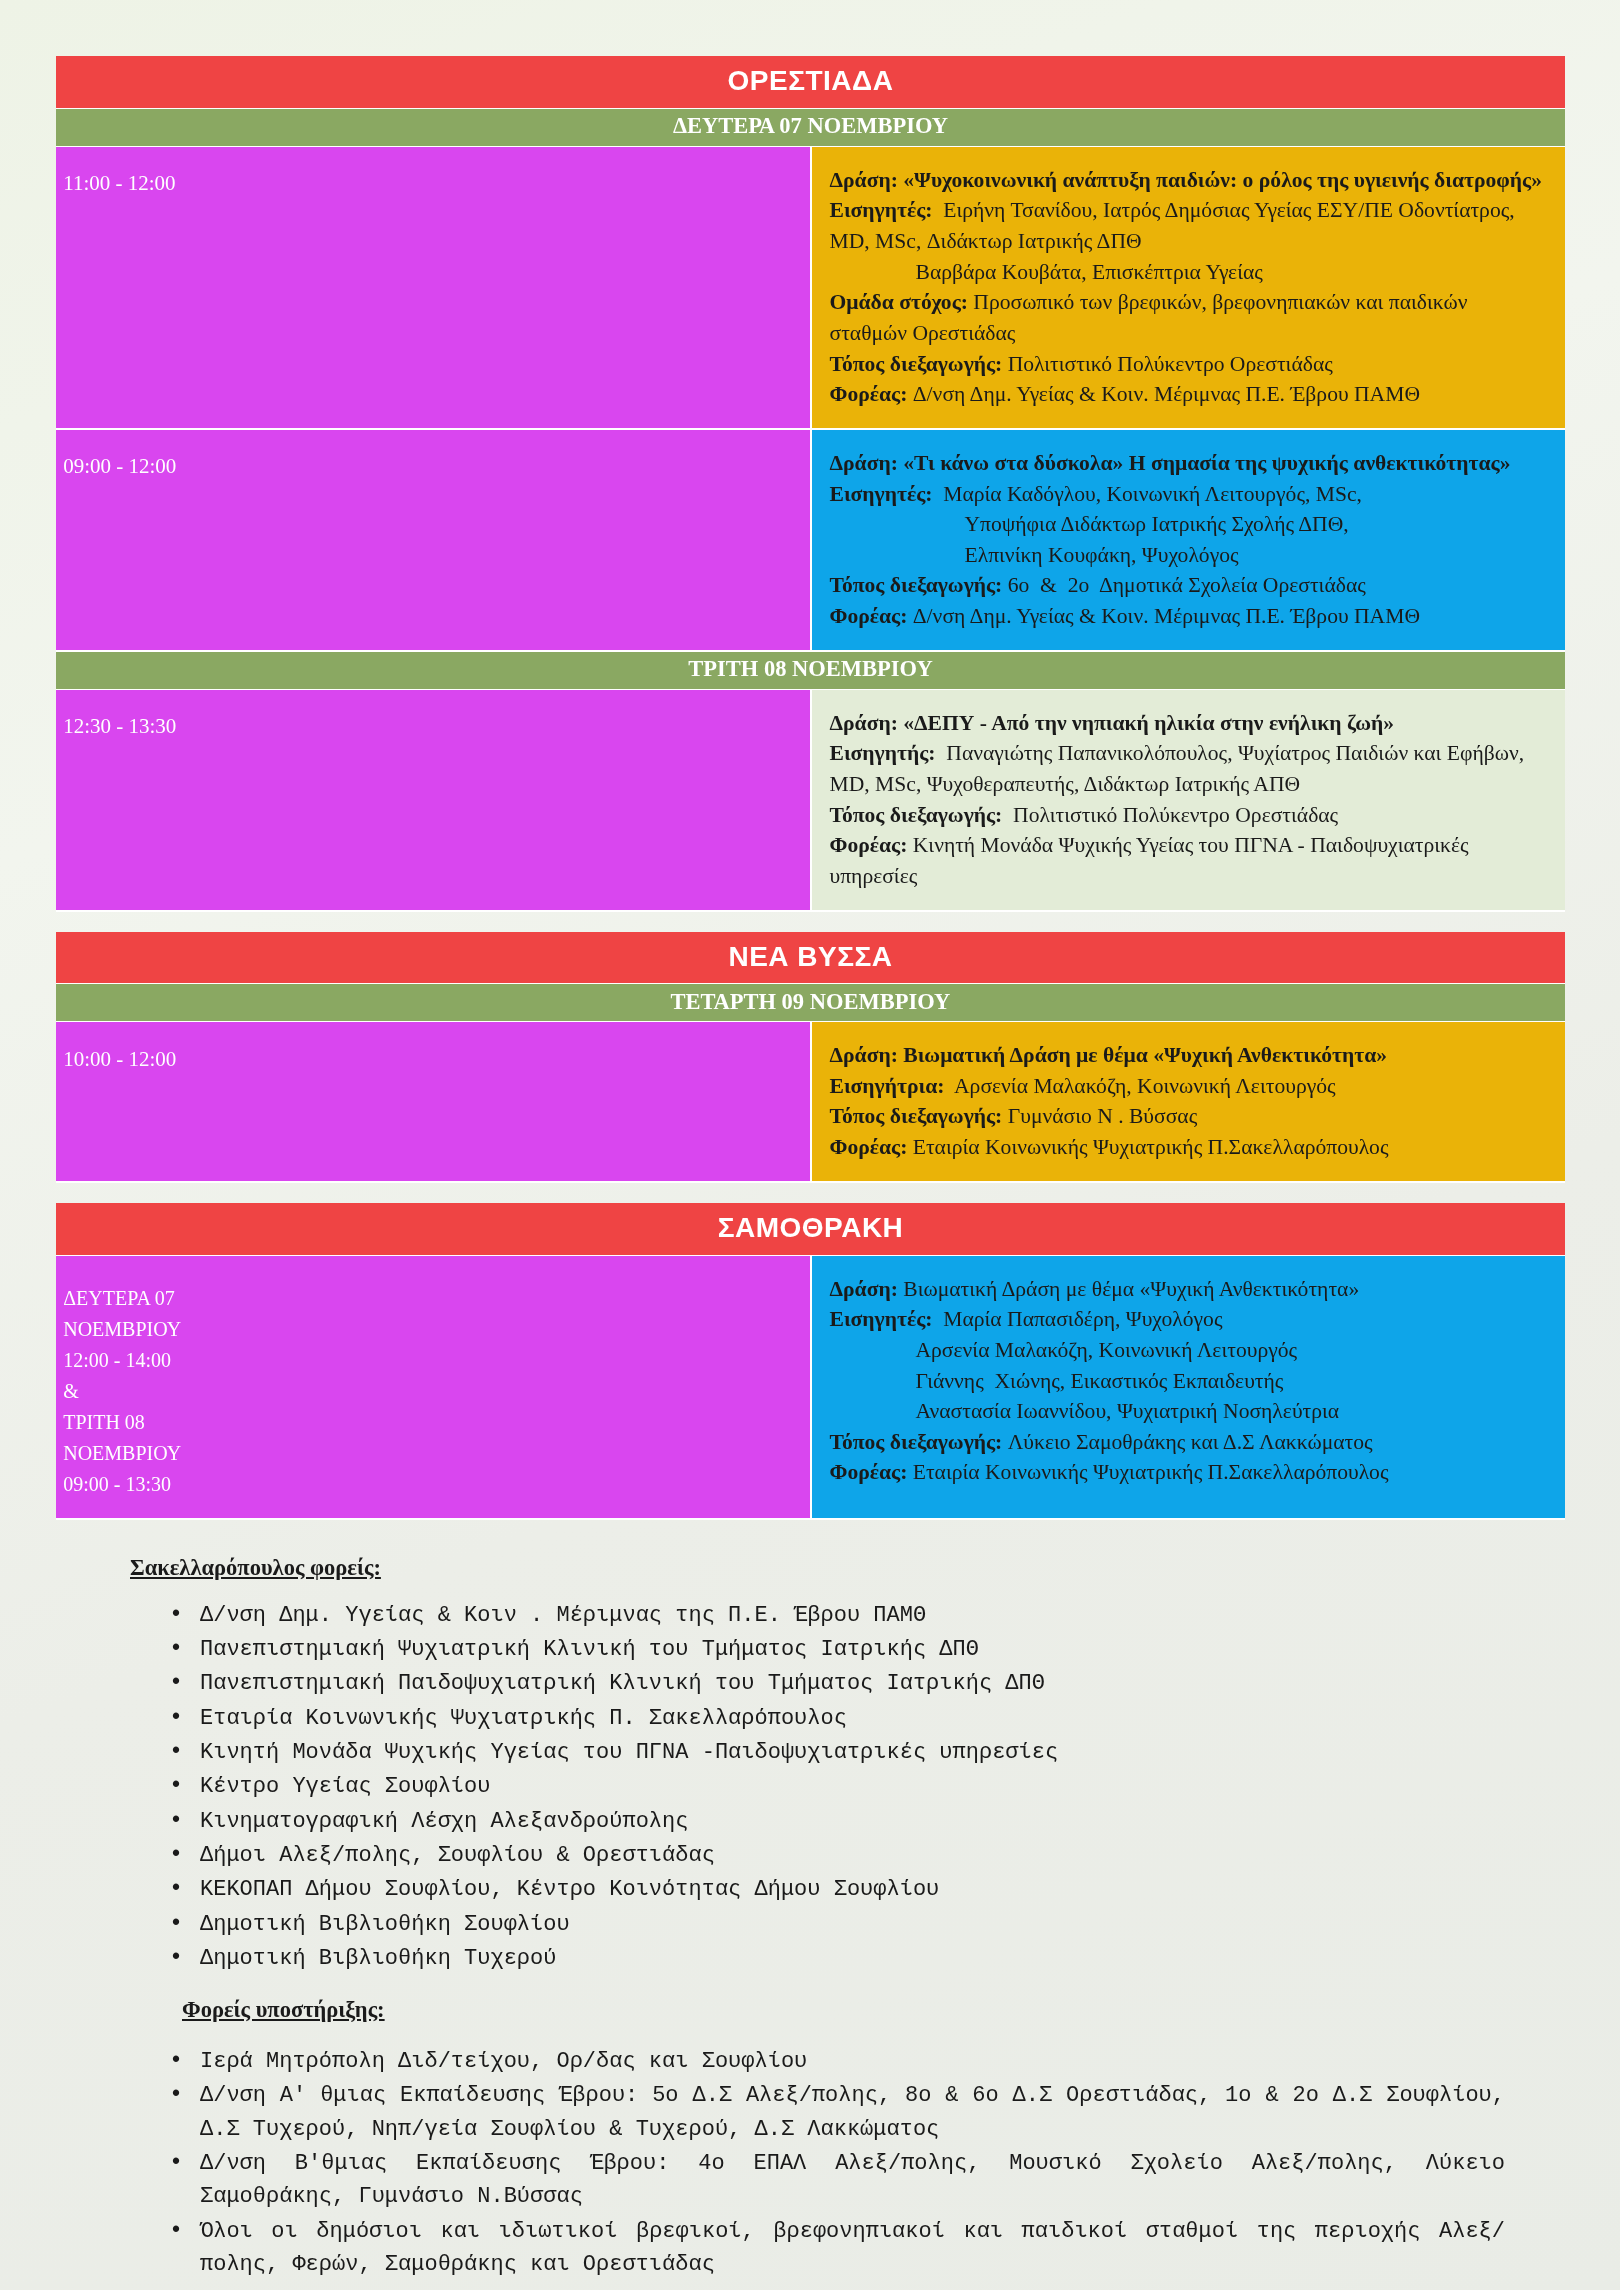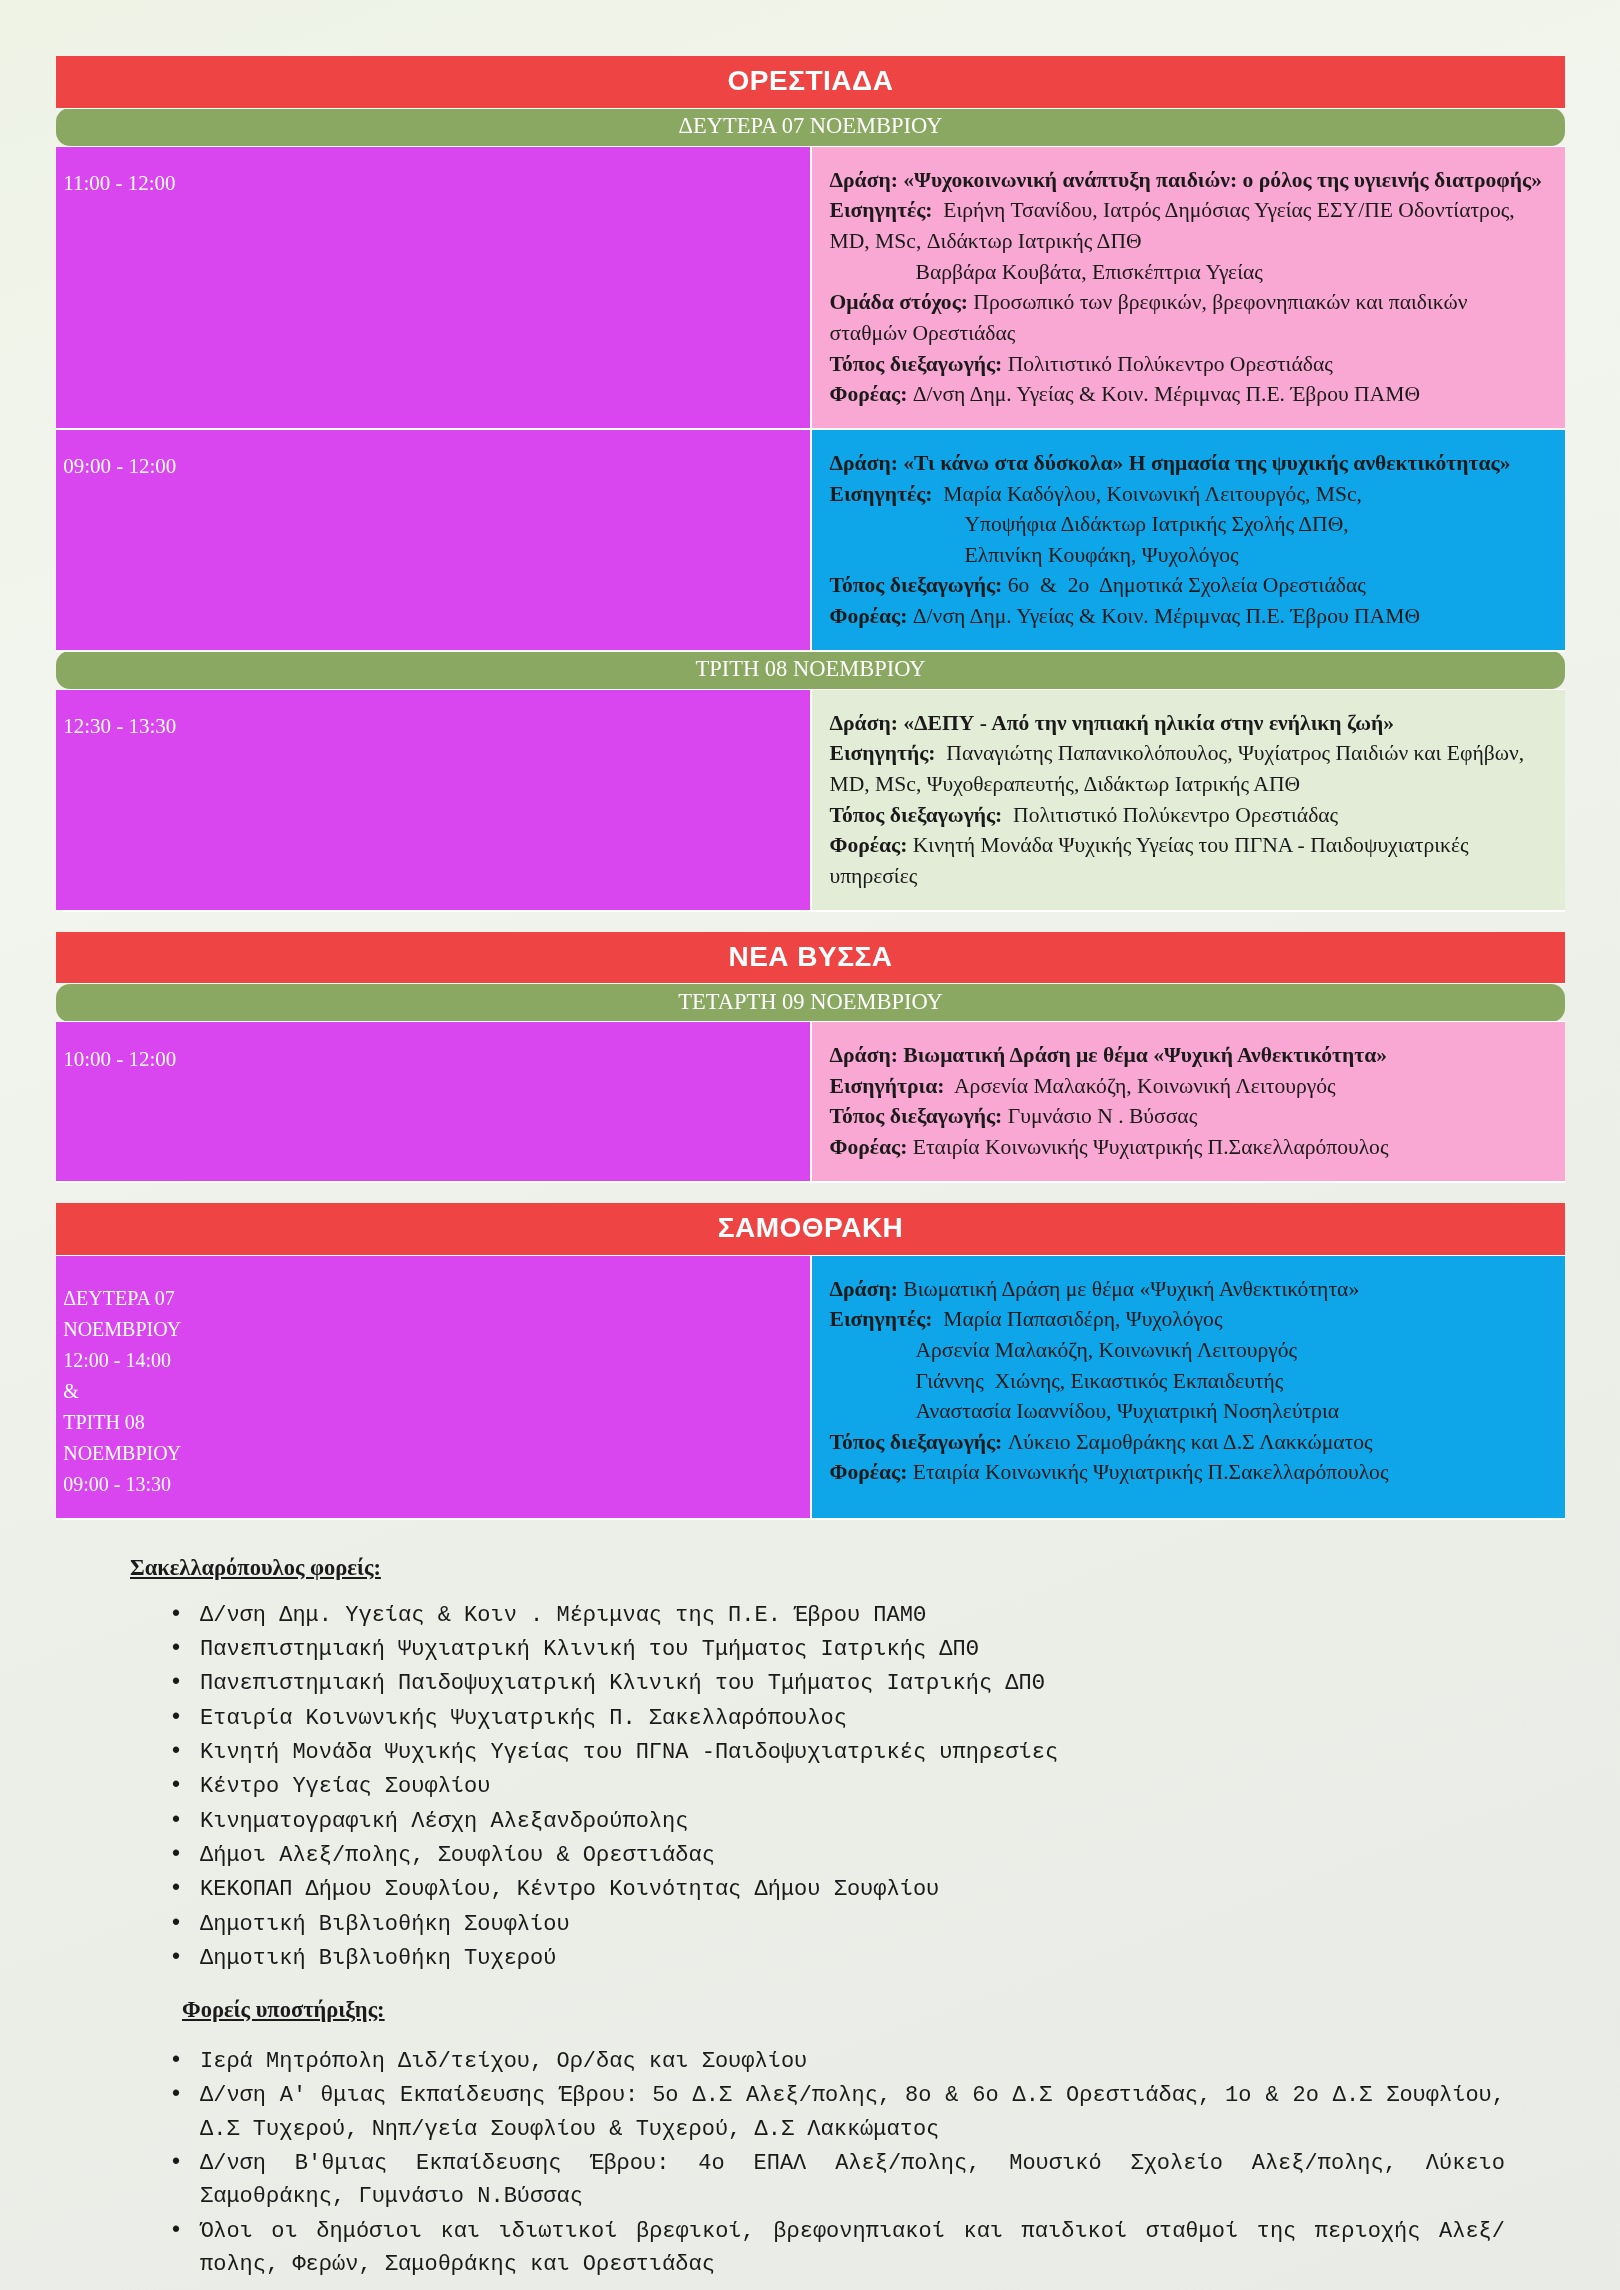--- a/index.html
+++ b/index.html
@@ -37,45 +37,44 @@
     font-size: 28px;
     text-align: center;
     padding: 9px 0 10.8px 0;
     letter-spacing: 0.5px;
     border-bottom: 1.8px solid #ffffff;
   }
   .day-band {
     background: #8aa862;
     color: #ffffff;
     font-family: "Liberation Serif", serif;
-    font-weight: normal;
+    font-weight: bold;
     font-size: 22.5px;
     text-align: center;
     padding: 4.5px 0 6.3px 0;
     border-bottom: 1.8px solid #ffffff;
-    border-radius: 14px;
   }
   .time-cell {
     background: #d946ef;
     color: #ffffff;
     width: 214px;
     font-size: 21px;
     text-align: left;
     padding: 21.6px 7.2px 18px 7.2px;
     border-bottom: 2.7px solid #ffffff;
     border-right: 2.7px solid #ffffff;
     line-height: 1.5;
   }
   .time-cell.multiline {
     font-size: 20px;
     padding-top: 27px;
     line-height: 1.55;
   }
   .body-cell {
-    background: #f9a8d4;
+    background: #eab308;
     padding: 18px 16px 18px 18px;
     font-size: 21.6px;
     line-height: 1.42;
     border-bottom: 2.7px solid #ffffff;
   }
   .body-cell.alt {
     background: #0ea5e9;
   }
   .body-cell.pale {
     background: #e3ecd7;

